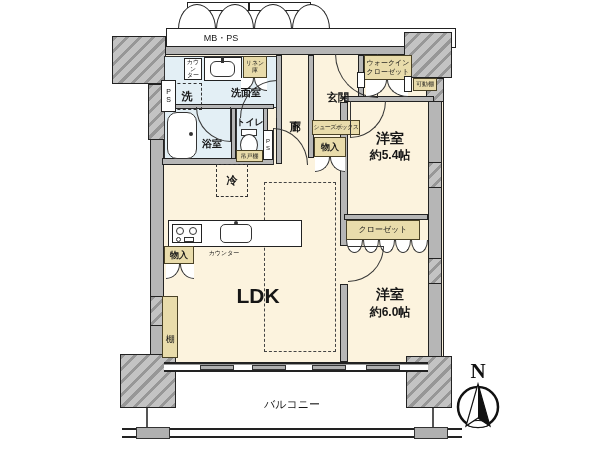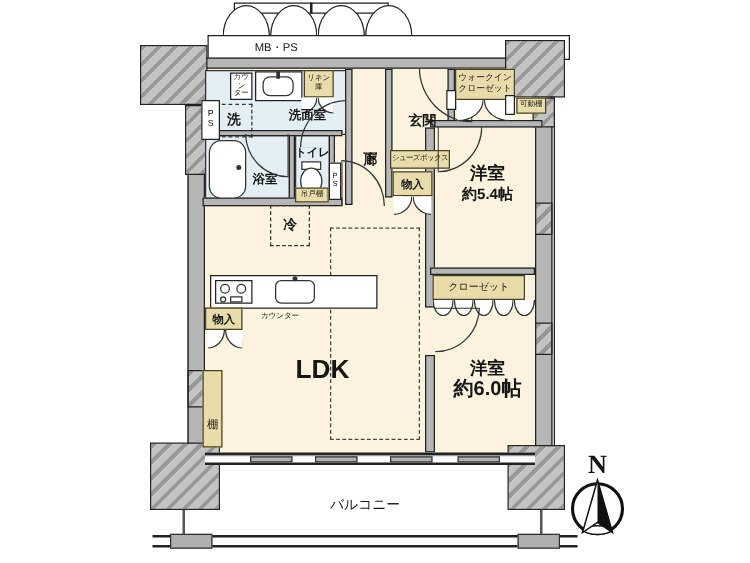--- a/index.html
+++ b/index.html
@@ -128,21 +128,21 @@
   <div class="abs flx lbl" style="left:356px;top:148px;width:68px;height:15px;font-size:12px;">約5.4帖</div>
   <div class="abs arc piv-tl" style="left:350px;top:101px;width:36px;height:37px;"></div>
 
   <div class="abs tan flx lbl" style="left:346px;top:220px;width:74px;height:20px;font-size:8px;font-weight:normal;">クローゼット</div>
   <div class="abs scallop" style="left:346px;top:240px;width:17px;height:13px;"></div>
   <div class="abs scallop" style="left:363px;top:240px;width:16px;height:13px;"></div>
   <div class="abs scallop" style="left:379px;top:240px;width:16px;height:13px;"></div>
   <div class="abs scallop" style="left:395px;top:240px;width:16px;height:13px;"></div>
   <div class="abs scallop" style="left:411px;top:240px;width:17px;height:13px;"></div>
   <div class="abs flx lbl" style="left:360px;top:286px;width:60px;height:16px;font-size:14px;">洋室</div>
-  <div class="abs flx lbl" style="left:356px;top:305px;width:68px;height:15px;font-size:16px;">約6.0帖</div>
+  <div class="abs flx lbl" style="left:356px;top:305px;width:68px;height:15px;font-size:12px;">約6.0帖</div>
   <div class="abs arc piv-tl2" style="left:348px;top:246px;width:36px;height:36px;"></div>
 
   <div class="abs flx" style="left:216px;top:164px;width:32px;height:33px;border:1.5px dashed #333;">
     <span class="lbl" style="font-size:11px;">冷</span>
   </div>
   <div class="abs dash" style="left:264px;top:182px;width:72px;height:170px;border-width:1px;"></div>
   <div class="abs wbox" style="left:168px;top:220px;width:134px;height:27px;border-width:1.5px;"></div>
   <div class="abs wbox" style="left:172px;top:224px;width:30px;height:19px;"></div>
   <div class="abs" style="left:176px;top:227px;width:8px;height:8px;border:1px solid #333;border-radius:50%;"></div>
   <div class="abs" style="left:189px;top:227px;width:8px;height:8px;border:1px solid #333;border-radius:50%;"></div>

